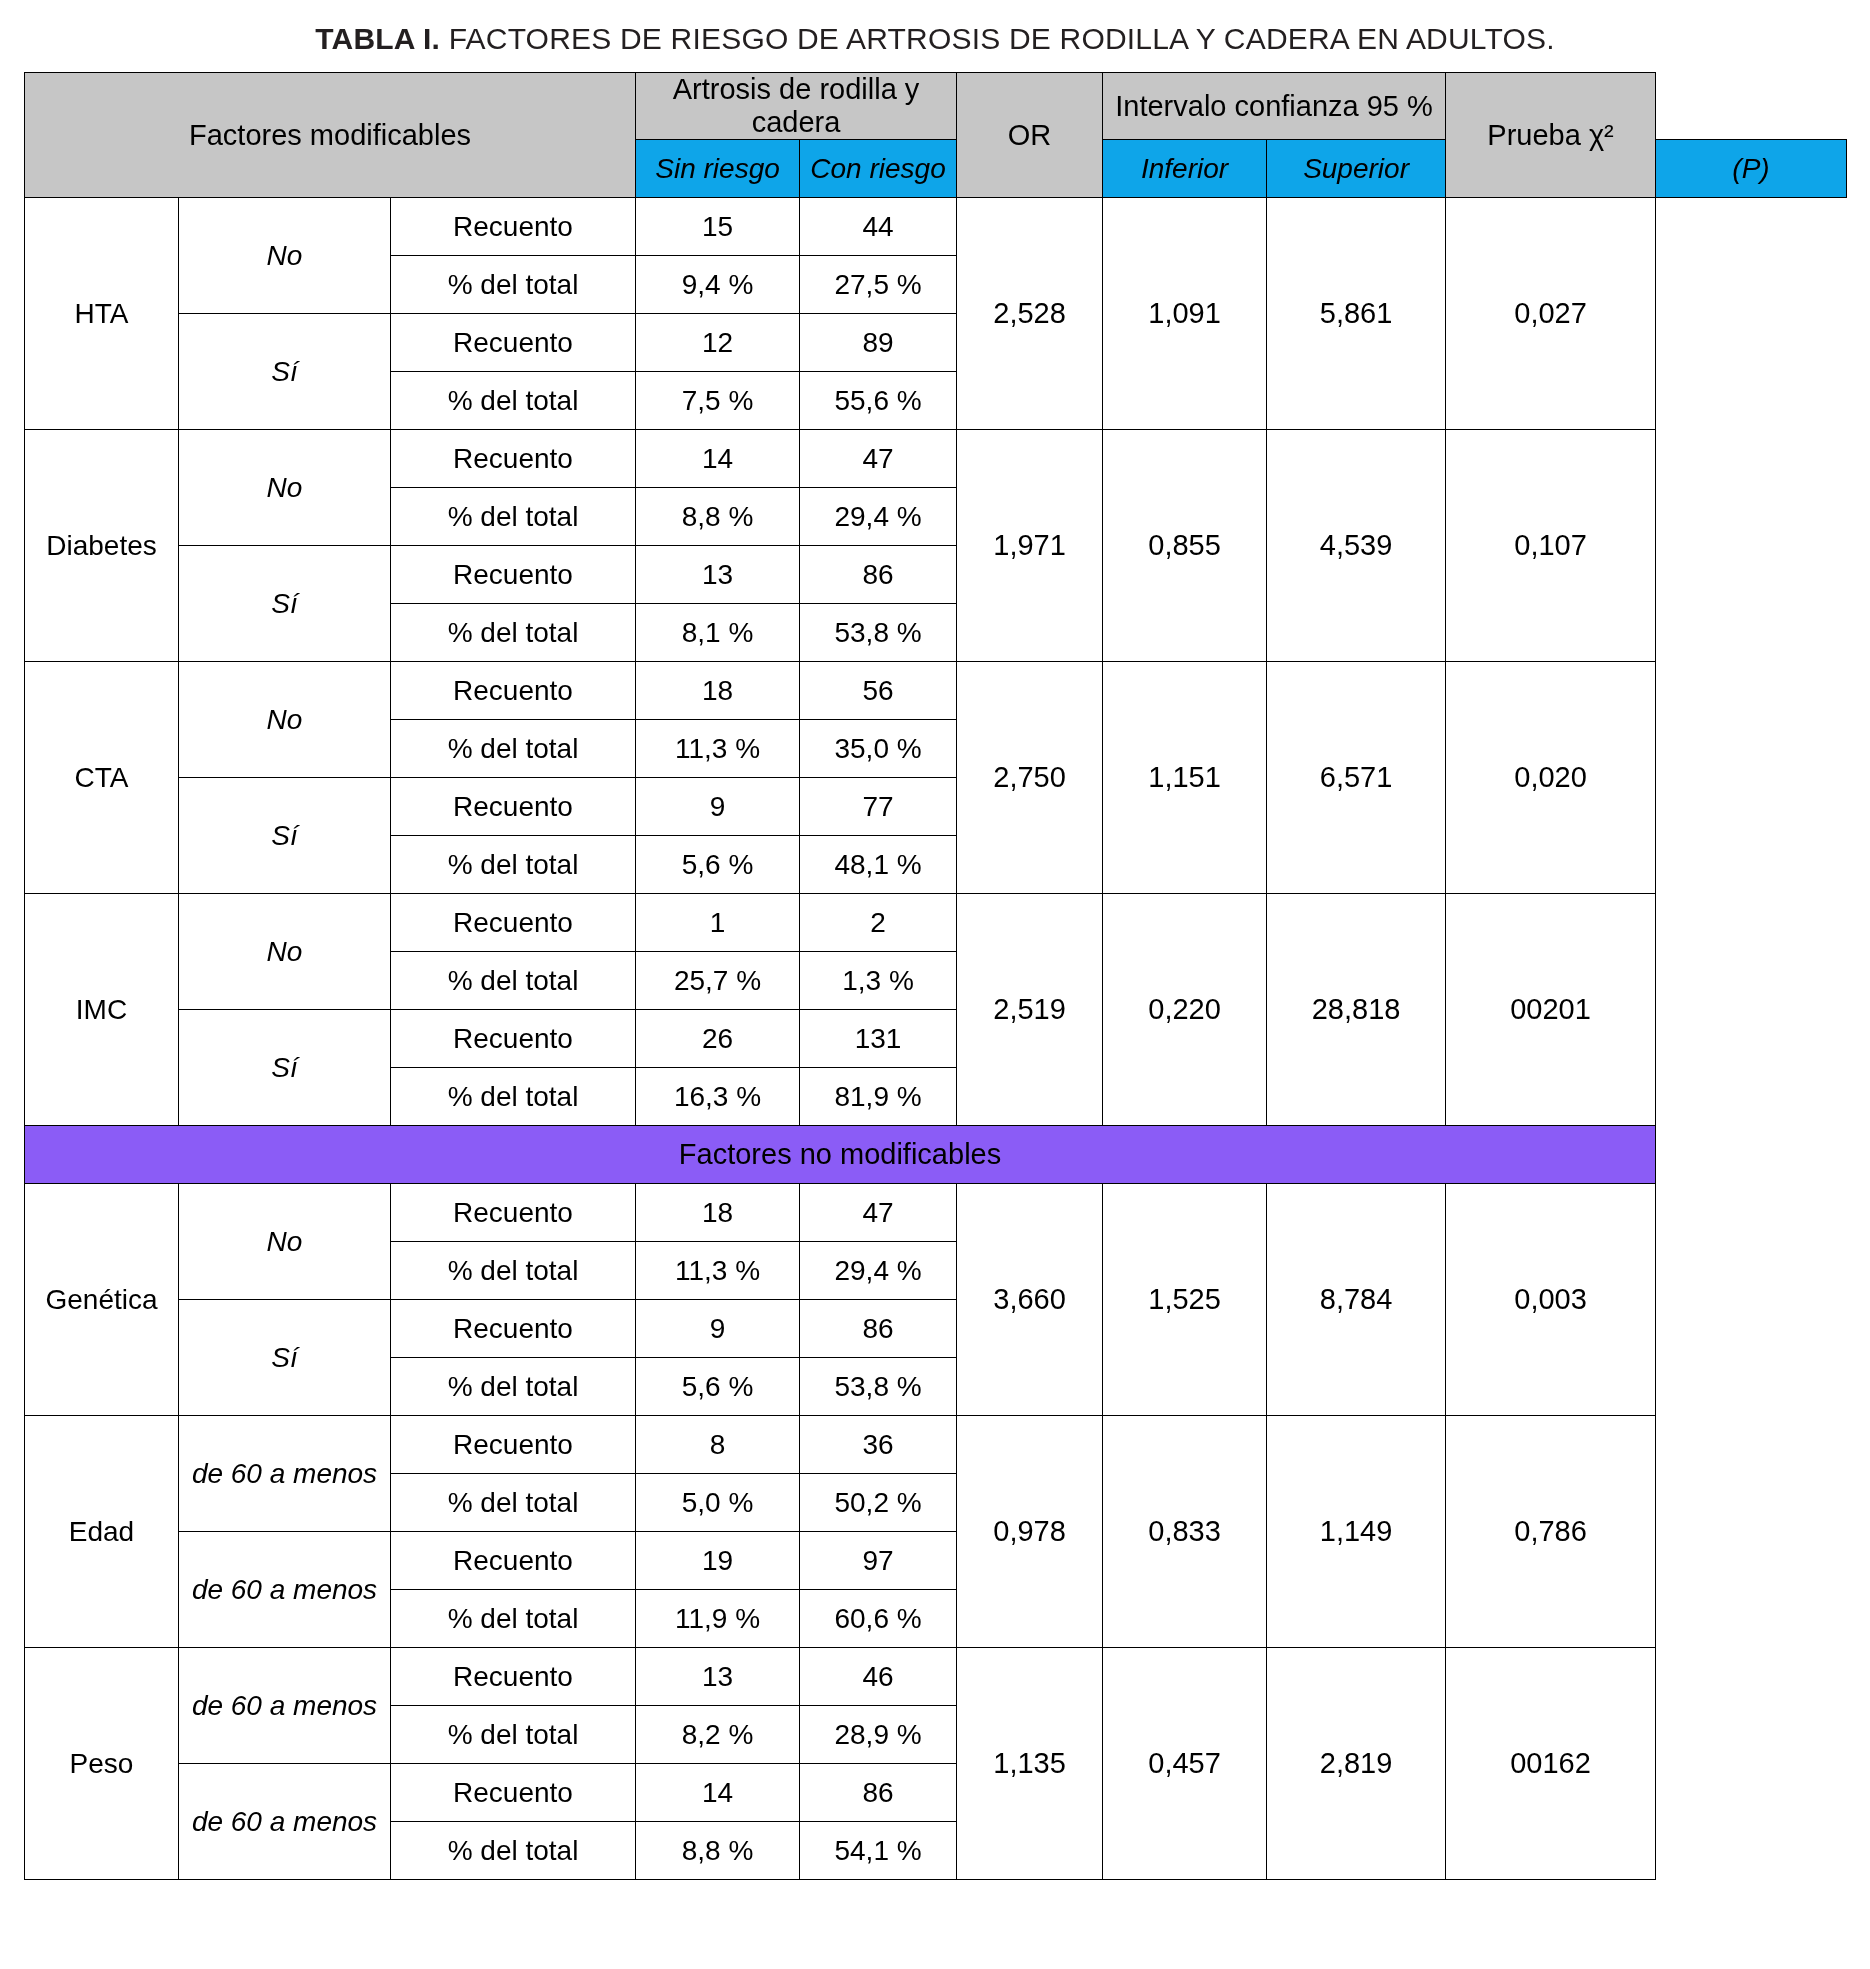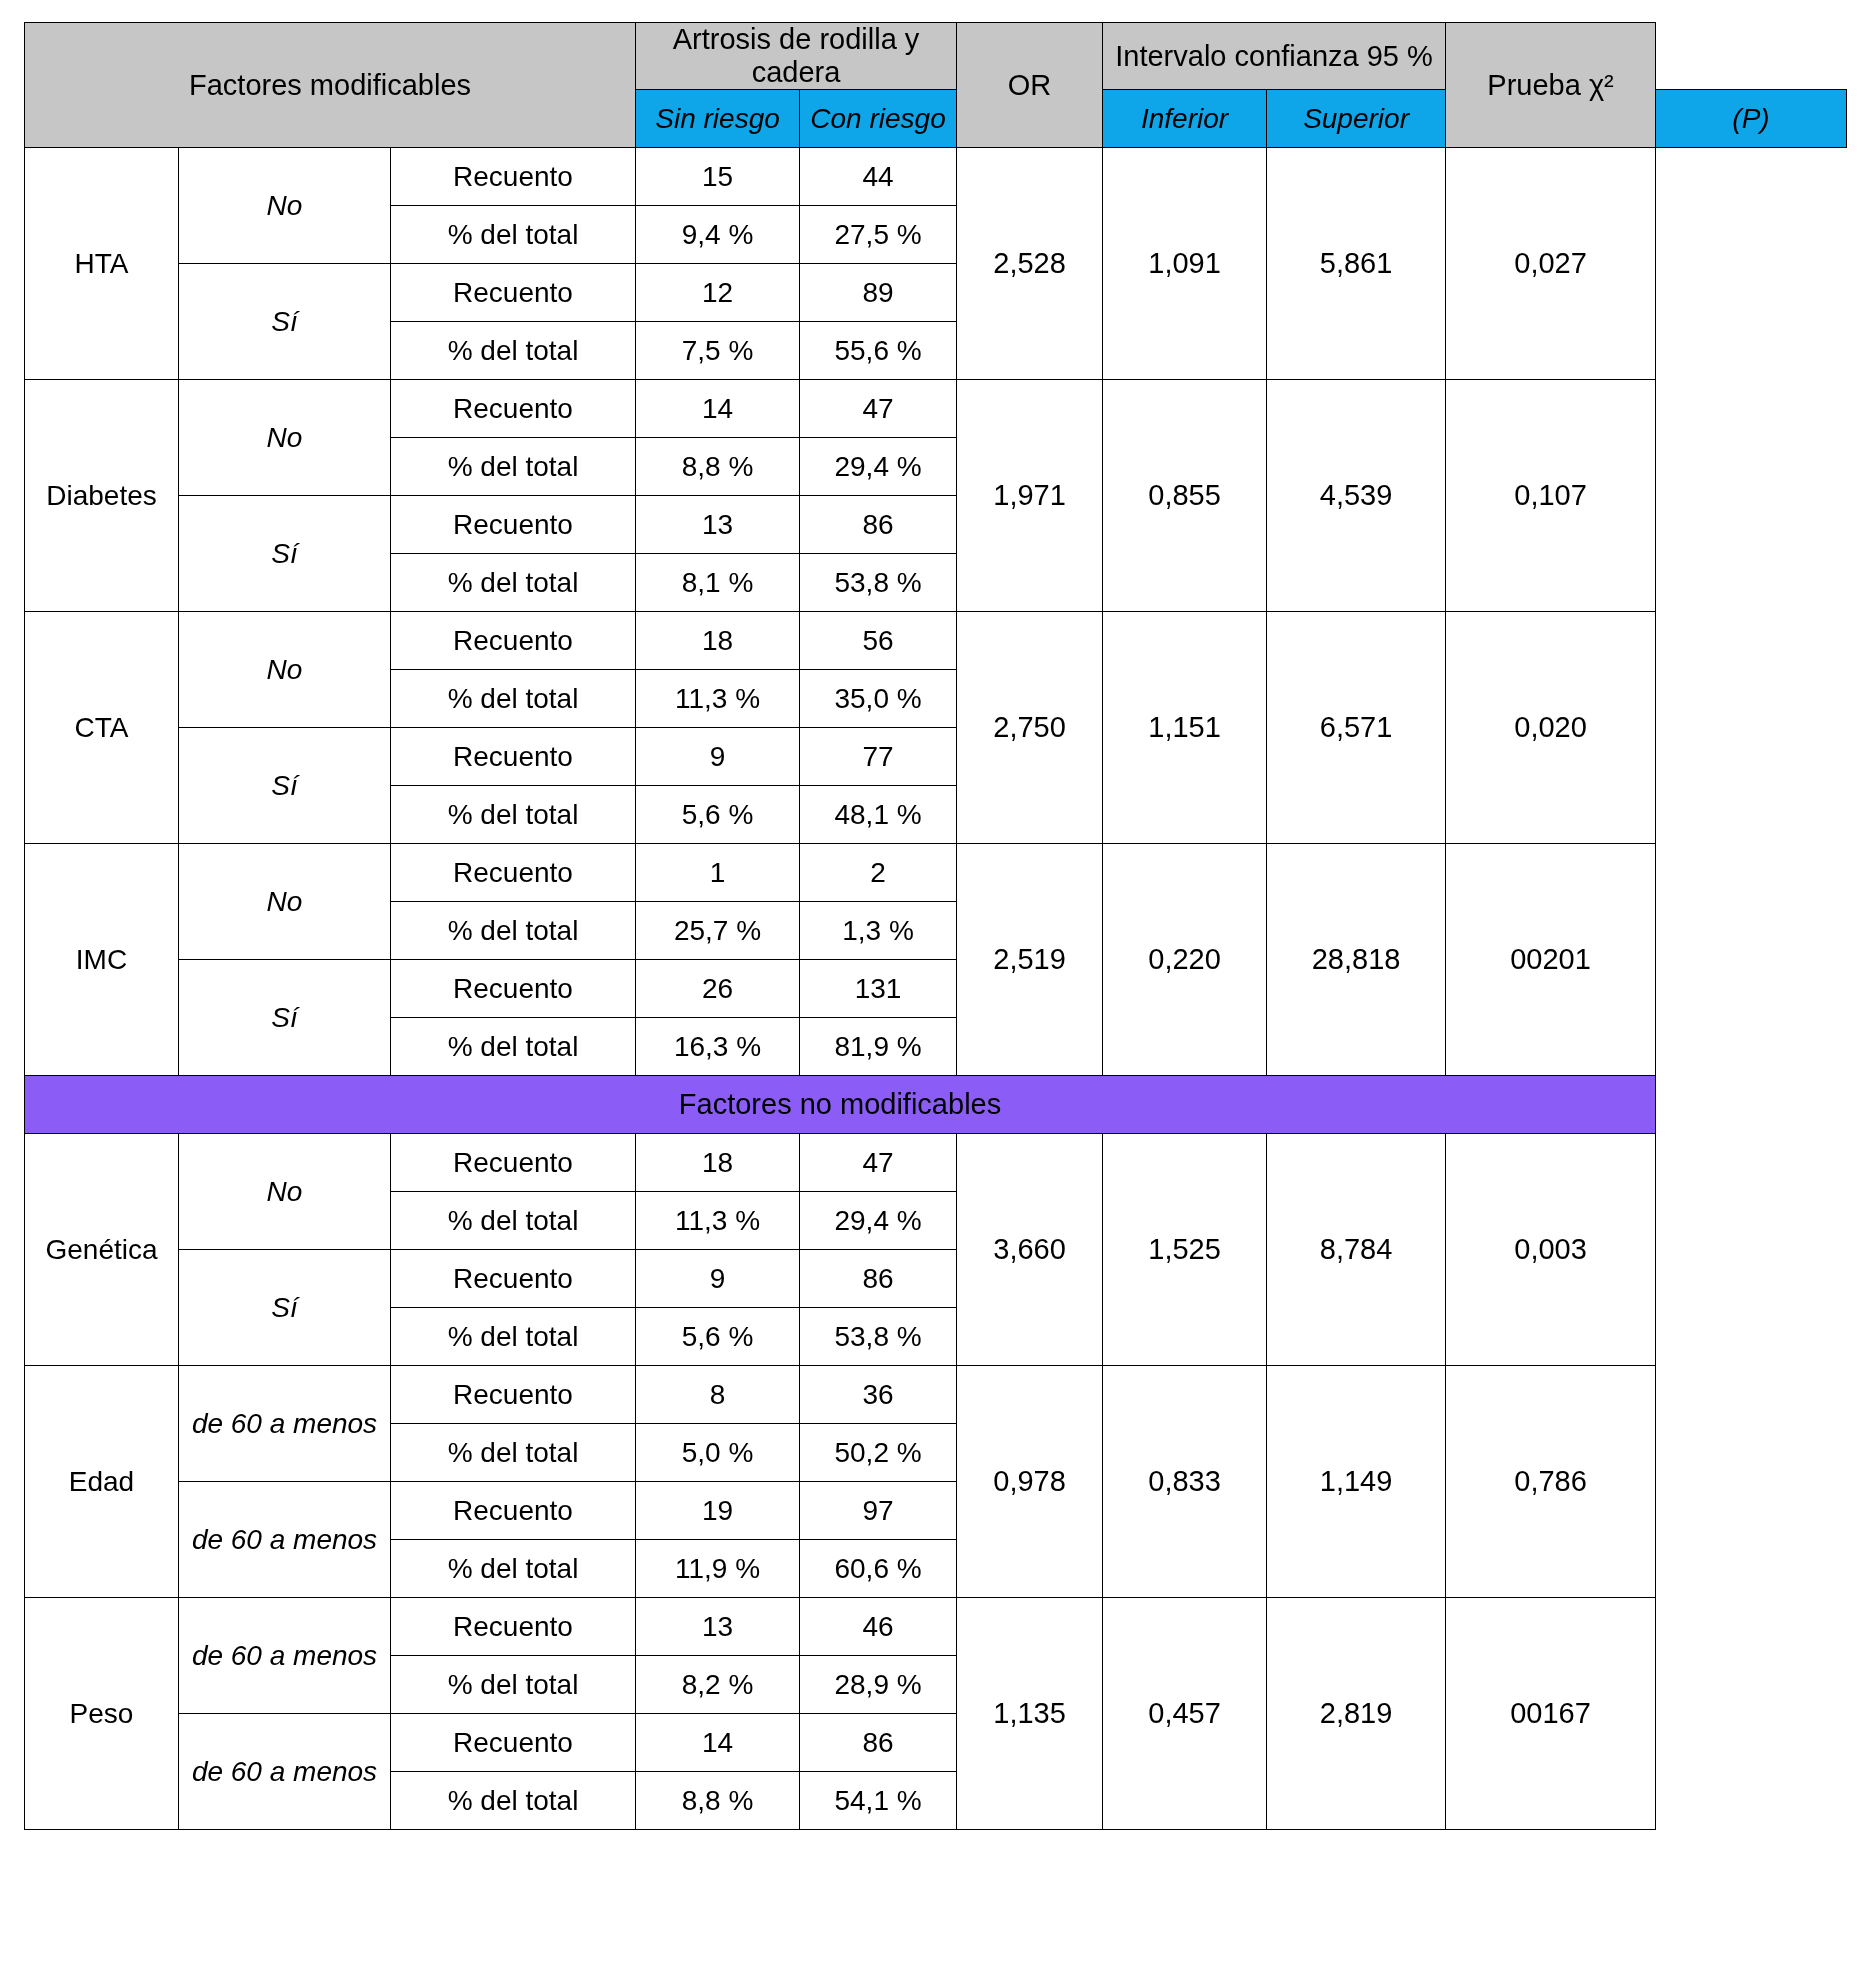--- a/index.html
+++ b/index.html
@@ -85,20 +85,23 @@
   .cw-or     { width: 146px; }
   .cw-inf    { width: 164px; }
   .cw-sup    { width: 179px; }
   .cw-chi    { width: 210px; }
 </style>
 </head>
 <body>
 
 <div class="page">
 
+  <div class="caption">
+    <span class="tab-label">TABLA I.</span><span> FACTORES DE RIESGO DE ARTROSIS DE RODILLA Y CADERA EN ADULTOS.</span>
+  </div>
 
   <table class="risk">
     <colgroup>
       <col class="cw-factor">
         <col class="cw-level">
         <col class="cw-metric">
       <col class="cw-sin">
         <col class="cw-con">
       <col class="cw-or">
         <col class="cw-inf">
@@ -297,21 +300,21 @@
 
       <tr>
         <td class="factor-name" rowspan="4">Peso</td>
         <td class="level" rowspan="2">de 60 a menos</td>
         <td class="metric">Recuento</td>
         <td class="num">13</td>
         <td class="num">46</td>
         <td class="stat" rowspan="4">1,135</td>
         <td class="stat" rowspan="4">0,457</td>
         <td class="stat" rowspan="4">2,819</td>
-        <td class="stat" rowspan="4">00167</td>
+        <td class="stat" rowspan="4">00162</td>
       </tr>
       <tr>
         <td class="metric">% del total</td>
         <td class="num">8,2 %</td>
         <td class="num">28,9 %</td>
       </tr>
       <tr>
         <td class="level" rowspan="2">de 60 a menos</td>
         <td class="metric">Recuento</td>
         <td class="num">14</td>

